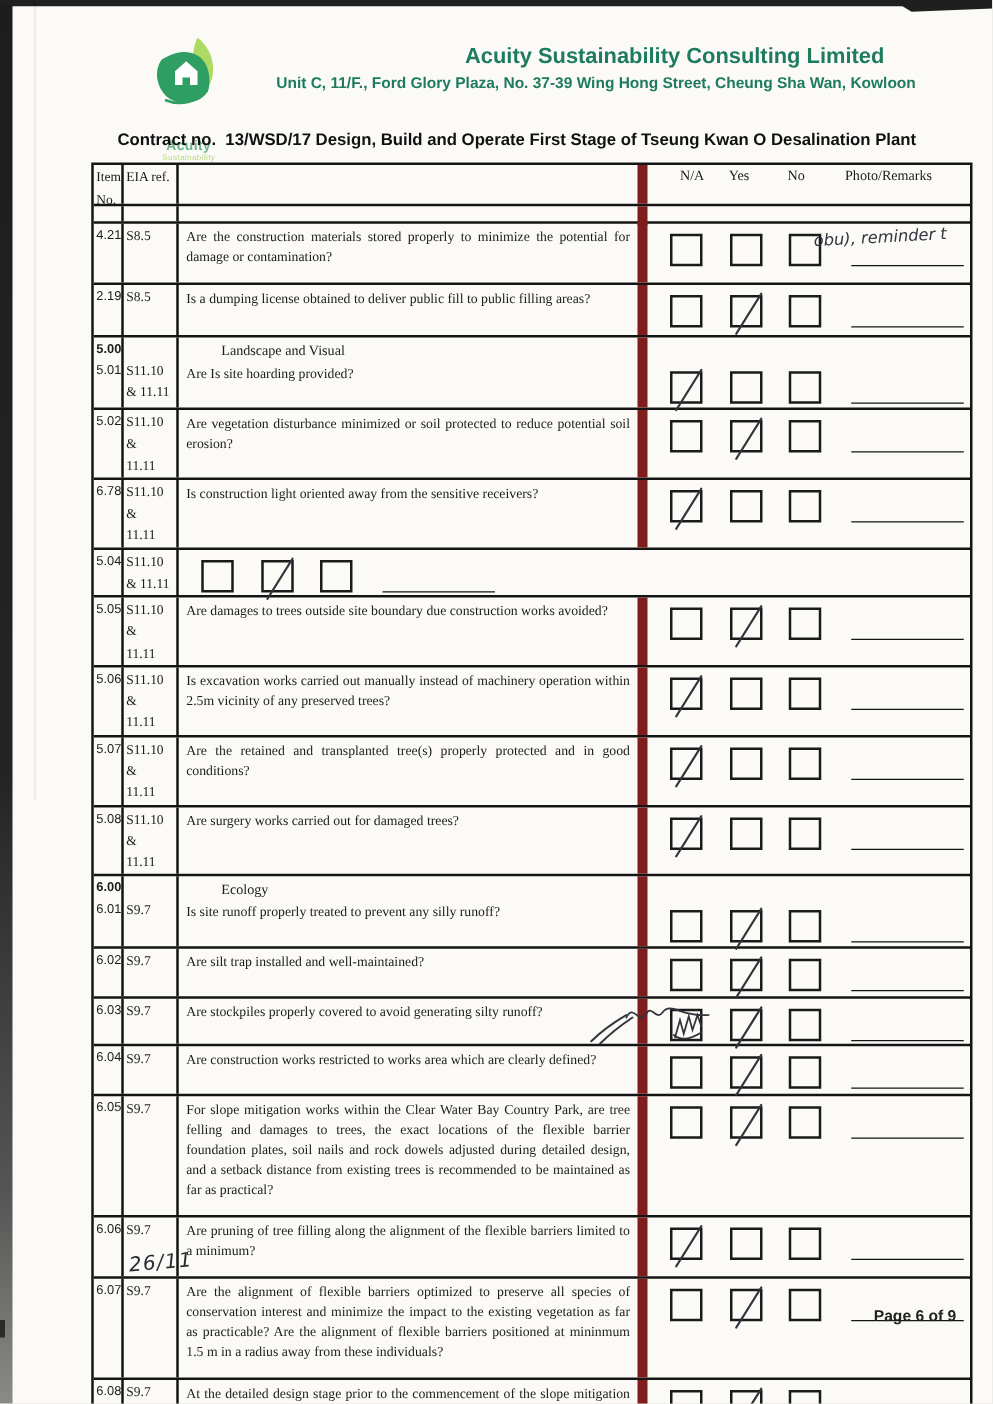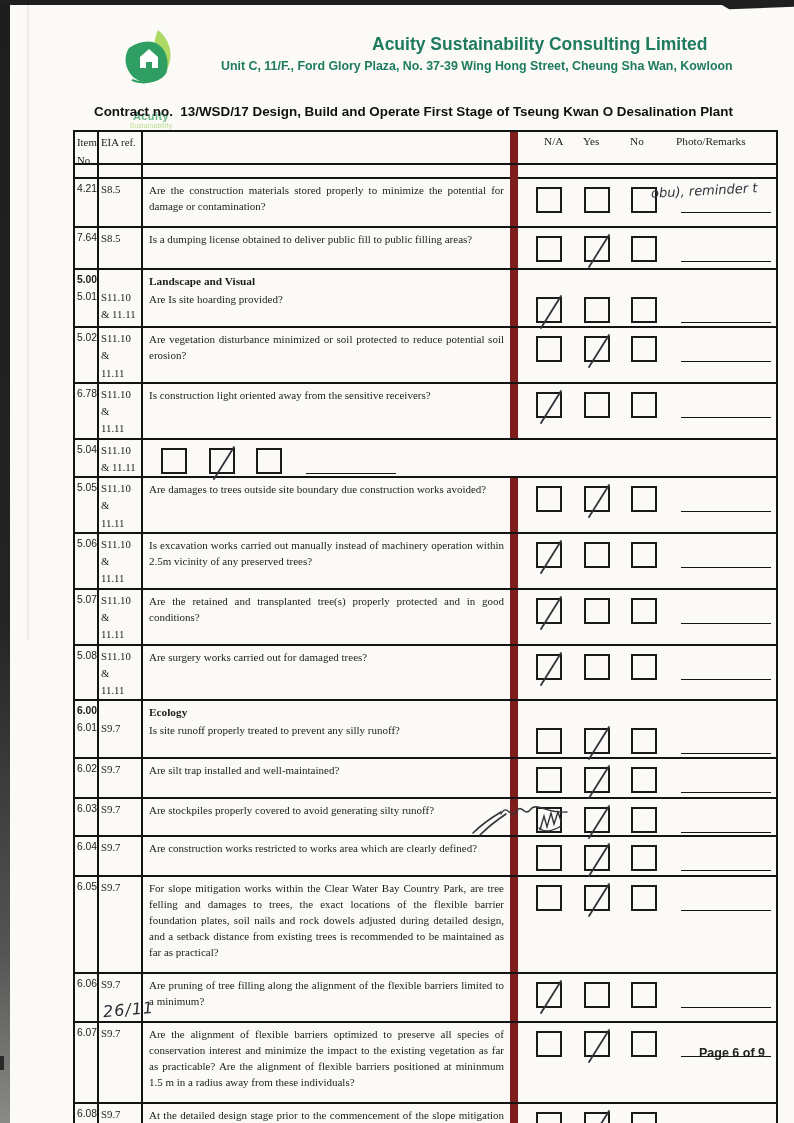--- a/index.html
+++ b/index.html
@@ -38,21 +38,21 @@
   .t-row:last-child { border-bottom:none; }
   .cell { position:relative; }
   .c-item { width:24px; border-right:2px solid #141414; font-family:"Liberation Sans",sans-serif;
     font-size:10.3px; padding:2px 0 0 2px; line-height:1.65; }
   .c-eia  { width:44px; border-right:2px solid #141414; font-size:10.8px; padding:2px 0 0 2px;
     line-height:1.6; white-space:pre-line; }
   .c-desc { width:375px; border-right:8px solid #7f1d1d; font-size:11px; padding:3px 6px 12px 6px;
     line-height:16px; text-align:justify; }
   .c-marks { flex:1; position:relative; }
   .sec-item { font-weight:bold; display:block; }
-  .sec-title { font-weight:bold; font-size:11.3px; text-align:left; margin-bottom:2px; }
+  .sec-title { font-weight:normal; font-size:11.3px; text-align:left; margin-bottom:2px;margin-left:28px; }
   .hdr .c-item, .hdr .c-eia { font-family:"Liberation Serif",serif; font-size:10.8px; white-space:pre-line; }
   .hdr-lbl { position:absolute; top:3px; font-size:11.3px; }
   .spacer-row { height:14px; }
   .hdr-row { height:33px; }
 
   .chk { position:absolute; width:26px; height:26px; border:2.2px solid #1a1a1a; background:transparent; }
   .tick { position:absolute; overflow:visible; pointer-events:none; }
   .tick line, .scribble path, .squiggle path { stroke:#33333b; fill:none; stroke-linecap:round; }
   .remark-line { position:absolute; height:1px; border-bottom:1.6px solid #141414; width:90px; left:163px; }
   .hand { font-family:"DejaVu Sans",sans-serif; font-style:italic; color:#33333d; }
@@ -119,21 +119,21 @@
           </div>
           <div class="cell c-marks">
             <div class="chk" style="left: 18px; top: 8px;"></div>
             <div class="chk" style="left: 66px; top: 8px;"></div>
             <div class="chk" style="left: 113px; top: 8px;"></div>
             <div class="remark-line" style="top: 33px;"></div>
             <span class="hand remark-hand" style="top: 4px;">obu), reminder t</span>
           </div>
         </div>
         <div class="t-row" style="min-height: 42px;">
-          <div class="cell c-item"><span>7.64</span></div>
+          <div class="cell c-item"><span>2.19</span></div>
           <div class="cell c-eia"><span>S8.5</span></div>
           <div class="cell c-desc">
             <div>Is a dumping license obtained to deliver public fill to public filling areas?</div>
           </div>
           <div class="cell c-marks">
             <div class="chk" style="left: 18px; top: 8px;"></div>
             <div class="chk" style="left: 66px; top: 8px;">
               <svg class="tick" style="left:-4px;top:-6px" width="34" height="38" viewBox="0 0 34 38">
                 <line x1="7" y1="35" x2="27" y2="3" stroke-width="1.8"></line>
               </svg>

